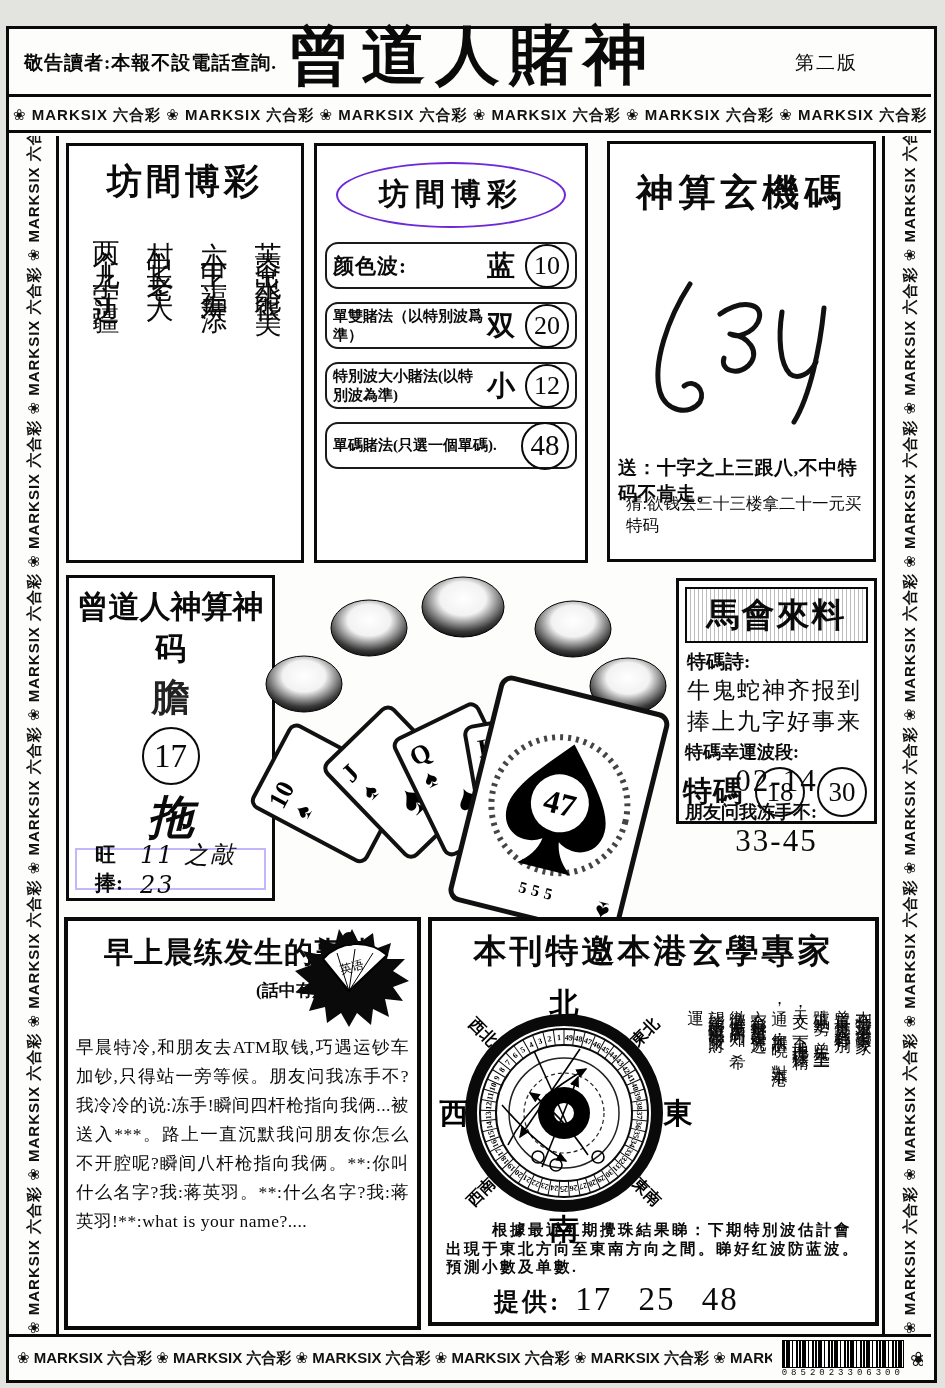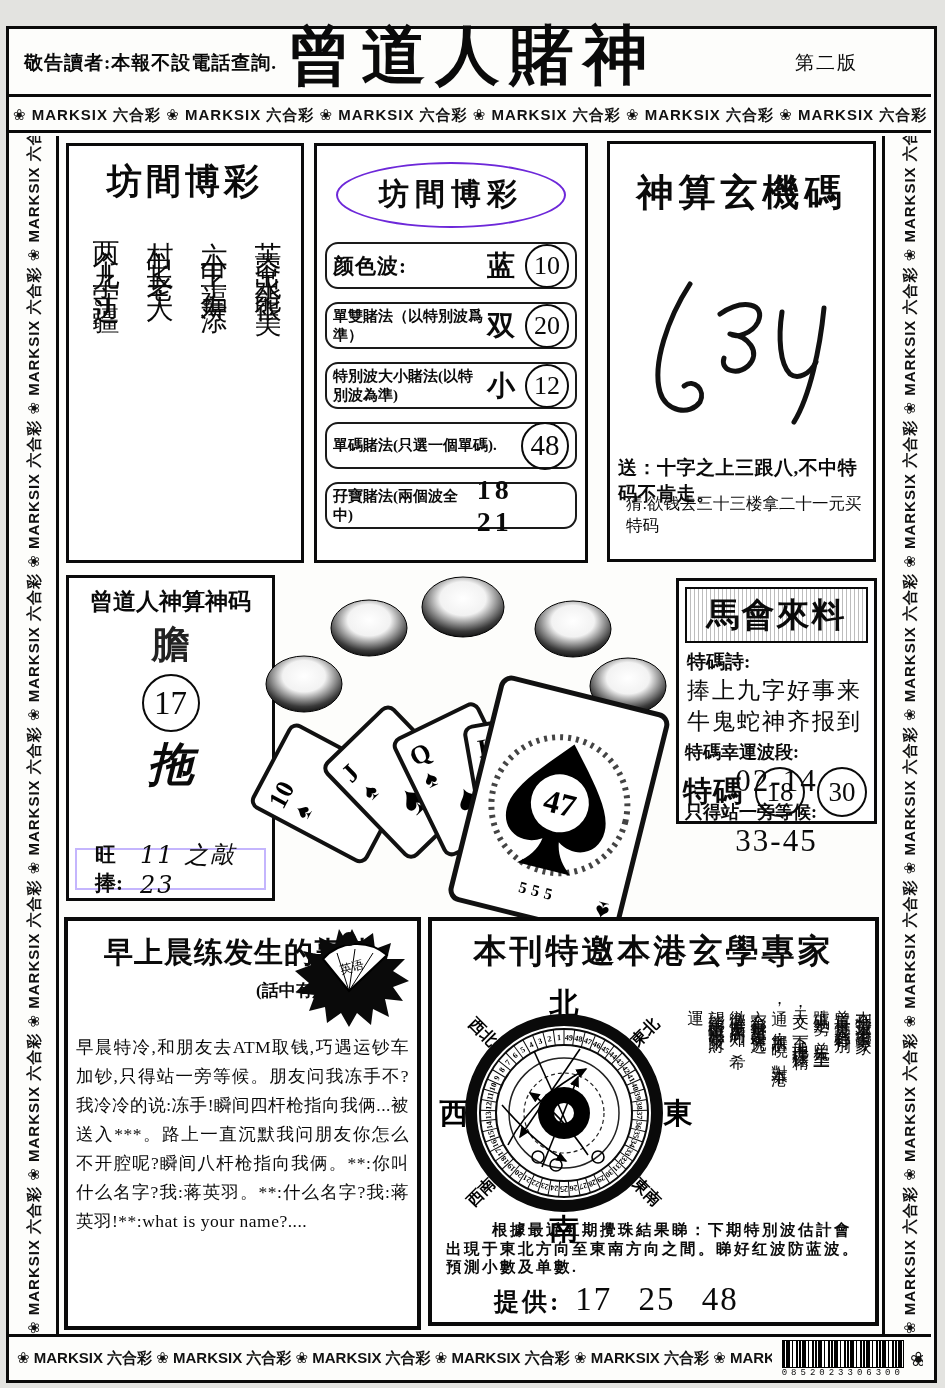--- a/index.html
+++ b/index.html
@@ -63,21 +63,21 @@
   .srow .circ{width:40px;height:40px;font-size:26px;flex:none;}
   .srow .circ.big48{width:44px;height:44px;font-size:29px;}
   
   .mystic-box{left:607px;top:141px;width:269px;height:421px;}
   .mystic-title{text-align:center;font-size:37px;font-weight:900;letter-spacing:5px;margin-top:24px;}
   .scrawl{position:absolute;left:22px;top:130px;}
   .mystic-send{position:absolute;left:8px;right:4px;bottom:52px;font-size:19px;font-weight:bold;letter-spacing:0.5px;}
   .mystic-guess{position:absolute;left:16px;right:2px;bottom:22px;font-size:16.5px;}
   
   .shenma-box{left:66px;top:575px;width:209px;height:326px;}
-  .shenma-title{text-align:center;font-size:23px;font-weight:900;margin-top:8px;letter-spacing:0px;}
+  .shenma-title{text-align:center;font-size:31px;font-weight:900;margin-top:8px;letter-spacing:0px;}
   .dan{ text-align:center;font-size:38px;font-weight:900;margin-top:2px;color:#222;}
   .c17{width:54px;height:54px;font-size:33px;margin:4px auto 0 auto;}
   .tuo{text-align:center;font-size:46px;font-weight:900;font-style:italic;margin-top:2px;}
   .tuo-row{display:flex;justify-content:space-between;padding:4px 16px 0 16px;}
   .tuo-row .circ{width:56px;height:56px;font-size:32px;}
   .wang{position:absolute;left:6px;right:6px;bottom:8px;border:2px solid #c4b5fd;height:42px;
     display:flex;align-items:center;padding:0 18px;box-sizing:border-box;}
   .wang .wl{font-weight:900;font-size:21px;}
   .wang .wv{font-style:italic;font-size:24px;margin-left:8px;letter-spacing:2px;
     font-family:"DejaVu Serif",serif;}
@@ -167,24 +167,20 @@
     <div class="srow">
       <span class="lbl">特別波大小賭法(以特別波為準)</span>
       <span class="val">小</span>
       <span class="circ">12</span>
     </div>
     <div class="srow">
       <span class="lbl">單碼賭法(只選一個單碼).</span>
       <span class="val"></span>
       <span class="circ big48">48</span>
     </div>
-    <div class="srow">
-      <span class="lbl">孖寶賭法(兩個波全中)</span>
-      <span class="val wide">18 21</span>
-    </div>
   </div>
 </div>
 
 <div class="box mystic-box">
   <div class="mystic-title">神算玄機碼</div>
   <svg class="scrawl" width="225" height="170" viewBox="0 0 225 170">
     <g fill="none" stroke="#111" stroke-width="5" stroke-linecap="round" stroke-linejoin="round">
       <path d="M58,10 C36,44 20,90 28,118 C34,138 58,142 68,128 C74,116 62,104 52,112"></path>
       <path d="M88,40 C112,24 134,30 126,48 C120,60 104,64 98,60 C116,62 130,78 116,92 C104,102 88,96 92,84"></path>
       <path d="M150,38 C146,64 148,90 158,100 C166,106 178,100 184,88"></path>
@@ -259,25 +255,25 @@
       <text x="85" y="121" font-size="32" text-anchor="middle">47</text>
       <text x="85" y="206" font-size="16" text-anchor="middle" letter-spacing="5">555</text>
       <text x="152" y="216" font-size="26" text-anchor="middle" transform="rotate(180 152 206)">♠</text>
     </g>
   </g>
 </svg>
 
 <div class="box horse-box">
   <div class="horse-title">馬會來料</div>
   <div class="horse-poem-lbl">特碼詩:</div>
+  <div class="horse-line">牛鬼蛇神齐报到</div>
   <div class="horse-line">捧上九字好事来</div>
-  <div class="horse-line">牛鬼蛇神齐报到</div>
   <div class="wave-lbl">特碼幸運波段:</div>
   <div class="wave-val">02-14</div>
-  <div class="wave-lbl">只得站一旁等候:</div>
+  <div class="wave-lbl">朋友问我冻手不:</div>
   <div class="wave-val">33-45</div>
   <div class="horse-special">
     <span class="hs-lbl">特碼</span>
     <span class="circ">18</span>
     <span class="circ">30</span>
   </div>
 </div>
 
 <div class="box story-box">
   <div class="story-title">早上晨练发生的事情</div>

